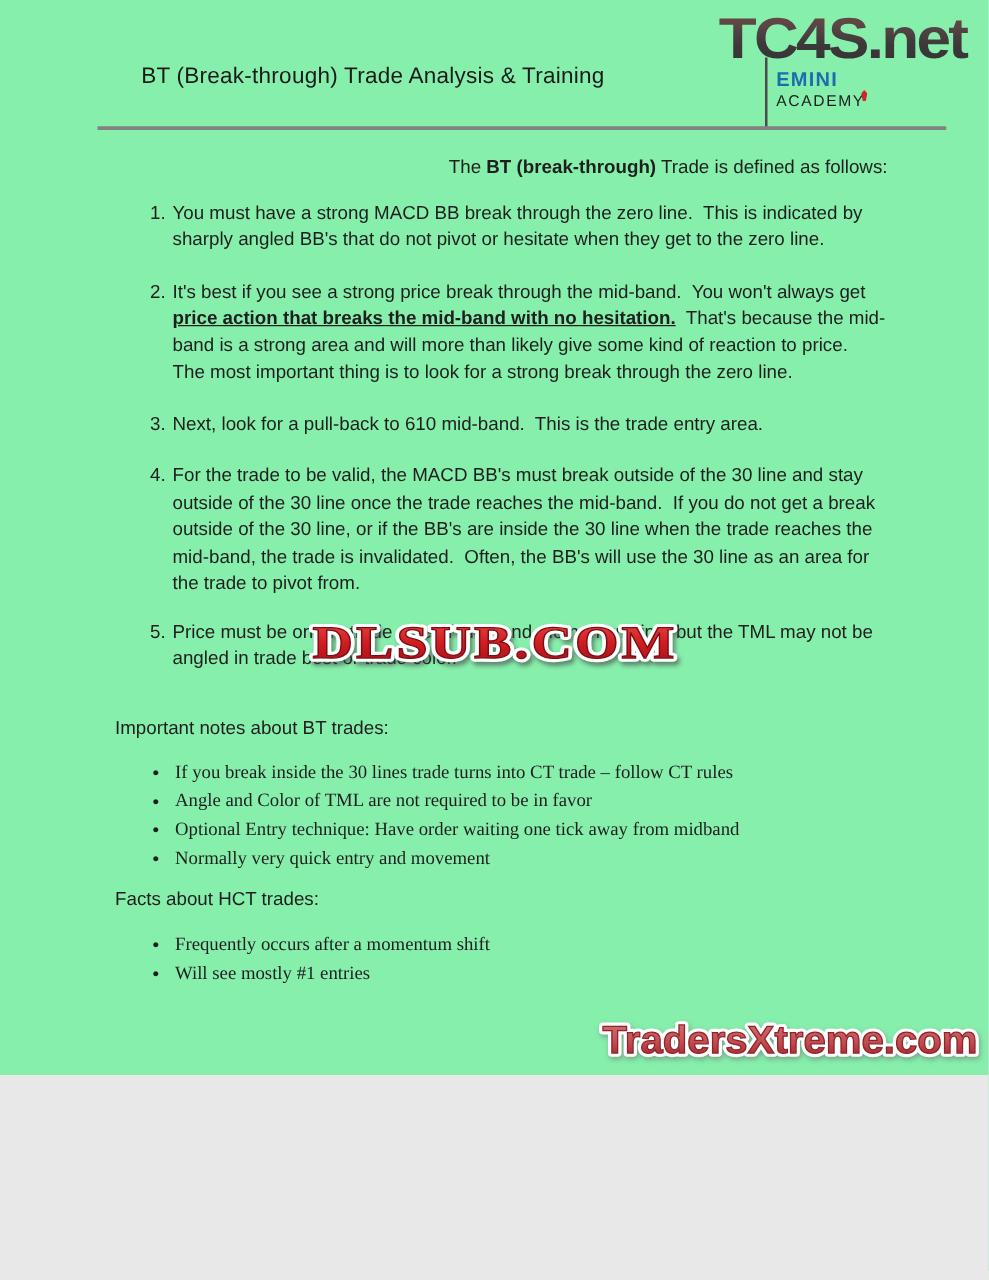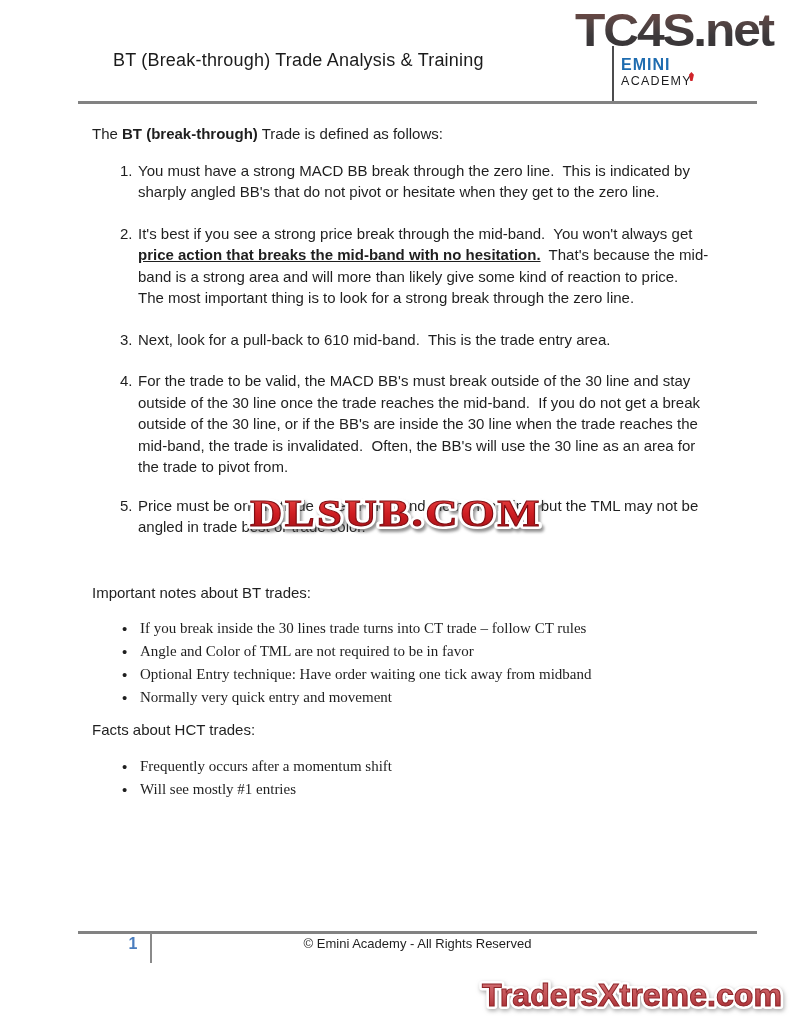--- a/index.html
+++ b/index.html
@@ -1,18 +1,18 @@
 <!DOCTYPE html>
 <html><head>
 <meta charset="utf-8">
 <style>
   html,body { margin:0; padding:0; background:#e8e8e8; }
   .page {
-    position:relative; width:791px; height:1024px; margin:0 auto;
-    background:#ffffff; overflow:hidden;
+    position:relative; width:791px; height:860px; margin:0 auto;
+    background:#86efac; overflow:hidden;
     font-family:"Liberation Sans", sans-serif; color:#1f1f1f;
   }
 
   
   .tc4s-logo { position:absolute; top:2px; right:12px; }
   .doc-title {
     position:absolute; left:113px; top:50px;
     font-family:Liberation Sans, sans-serif; font-size:18px; color:#1b1b1b;
     letter-spacing:0.2px; white-space:nowrap;
   }
@@ -21,35 +21,35 @@
   .emini-logo { position:absolute; left:621px; top:57px; line-height:1; }
   .emini-word { font-size:16px; font-weight:bold; letter-spacing:1px; color:#1e6cb0; }
   .academy-word { margin-top:2px; font-size:12.5px; font-weight:normal; letter-spacing:1.3px; color:#1c1c1e; white-space:nowrap; }
   .academy-mark {
     display:inline-block; width:5px; height:9px; margin-left:-3px; position:relative; top:-4px;
     background:#d0242a; clip-path:polygon(50% 0,100% 30%,72% 100%,28% 100%,0 30%);
   }
 
   
   .body-col { position:absolute; left:92px; top:116px; width:618px; font-size:15px; line-height:21.5px; }
-  .intro { margin:7px 0 0 0; white-space:pre-wrap; }
+  .intro { margin:7px 0 0 0; white-space:pre-wrap;text-align:right; }
   .b { font-weight:bold; }
   .bu { font-weight:bold; text-decoration:underline; }
 
   ol.numbered { list-style:none; margin:0; padding:0; }
   ol.numbered > li { display:flex; }
   ol.numbered > li:nth-child(1) { margin-top:15px; }
   ol.numbered > li:nth-child(2) { margin-top:20px; }
   ol.numbered > li:nth-child(3) { margin-top:20px; }
   ol.numbered > li:nth-child(4) { margin-top:20px; }
   ol.numbered > li:nth-child(5) { margin-top:17px; }
   .num { flex:0 0 46px; box-sizing:border-box; padding-left:28px; }
   .itext { flex:1; white-space:pre-wrap; }
 
-  .sec-heading { margin:44px 0 0 0; }
+  .sec-heading { margin:34px 0 0 0; }
   .sec-heading.facts { margin-top:10px; }
 
   ul.bullets { list-style:none; margin:14px 0 0 0; padding:0; }
   ul.bullets > li { display:flex; line-height:23px; }
   ul.bullets > li::before { content:"\2022"; flex:0 0 18px; margin-left:30px; }
   .btext { flex:1; white-space:pre-wrap;font-family:Liberation Serif, serif; }
 
   
   .watermark { position:absolute; top:491px; left:50%; transform:translateX(-50%); z-index:5; }
 

